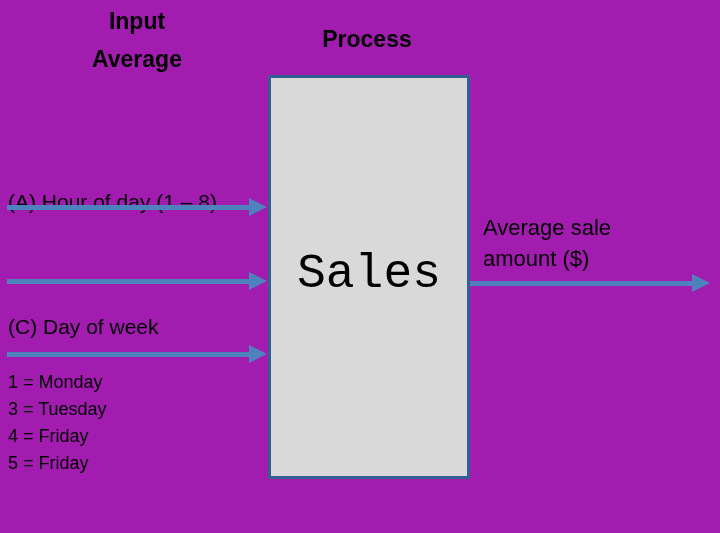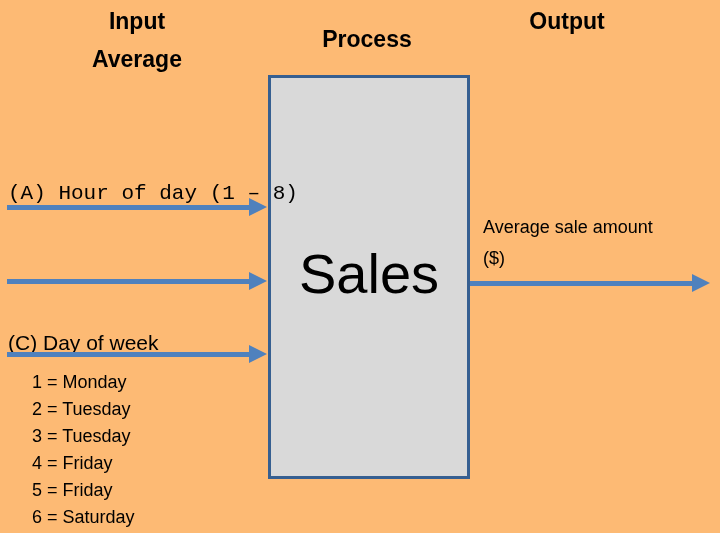--- a/index.html
+++ b/index.html
@@ -5,21 +5,21 @@
   :root{
     --arrow:#4f81bd;
     --box-border:#365f91;
     --box-fill:#d9d9d9;
     --ink:#000000;
   }
   html,body{margin:0;padding:0;background:#ffffff;}
   .stage{
     position:relative;
     width:720px;height:533px;
-    background:#fdba74;
+    background:#a21caf;
     font-family:"Liberation Sans", sans-serif;
     color:var(--ink);
     overflow:hidden;
   }
   .hdr{
     position:absolute;
     font-weight:bold;
     font-size:23px;
     line-height:38px;
     text-align:center;
@@ -32,23 +32,24 @@
 
   .process-box{
     position:absolute;
     left:268px;top:75px;
     width:196px;height:398px;
     background:var(--box-fill);
     border:3px solid var(--box-border);
     display:flex;align-items:center;justify-content:center;
   }
   .process-box .box-label{
-    font-size:56px;
+    font-size:48px;
     line-height:1;
     margin-top:-6px;
+    font-family:Liberation Mono, monospace;
   }
 
   .arrow{
     position:absolute;
     height:18px;
     display:flex;
     align-items:center;
   }
   .arrow-line{
     flex:1;
@@ -66,58 +67,56 @@
   .arrow-c{left:7px;top:345px;width:260px;}
   .arrow-out{left:470px;top:274px;width:240px;}
 
   .factor-label{
     position:absolute;
     left:8px;
     font-size:21px;
     line-height:26px;
     white-space:nowrap;
   }
-  .factor-a{top:181px;font-family:Liberation Mono, monospace;}
+  .factor-a{top:189px;}
   .factor-b{top:245px;}
-  .factor-c{top:330px;}
+  .factor-c{top:314px;}
 
   .day-legend{
     position:absolute;
     left:8px;top:369px;
     font-size:18px;
   }
   .day-legend .day-item{
     height:27px;
     line-height:27px;
     white-space:nowrap;
-    margin-left:24px;
   }
 
   .output-label{
     position:absolute;
     left:483px;top:212px;
     width:178px;
-    font-size:18px;
+    font-size:22px;
     line-height:31px;
   }
 </style>
 </head>
 <body>
 
 <div class="stage">
 
   <div class="hdr hdr-input">
     <div>Input</div>
     <div>Average</div>
   </div>
   <div class="hdr hdr-process">
     <div>Process</div>
   </div>
   <div class="hdr hdr-output">
-    <div>Output</div>
   </div>
 
   <div class="process-box">
     <span class="box-label">Sales</span>
   </div>
 
   <div class="factor-label factor-a">(A) Hour of day (1 – 8)</div>
   <div class="factor-label factor-c">(C) Day of week</div>
 
   <div class="arrow arrow-a">
@@ -128,25 +127,23 @@
     <div class="arrow-line"></div>
     <div class="arrow-head"></div>
   </div>
   <div class="arrow arrow-c">
     <div class="arrow-line"></div>
     <div class="arrow-head"></div>
   </div>
 
   <div class="day-legend">
     <div class="day-item">1 = Monday</div>
-    <div class="day-item">2 = Tuesday</div>
     <div class="day-item">3 = Tuesday</div>
     <div class="day-item">4 = Friday</div>
     <div class="day-item">5 = Friday</div>
-    <div class="day-item">6 = Saturday</div>
   </div>
 
   <div class="output-label">Average sale amount ($)</div>
   <div class="arrow arrow-out">
     <div class="arrow-line"></div>
     <div class="arrow-head"></div>
   </div>
 
 </div>
 

